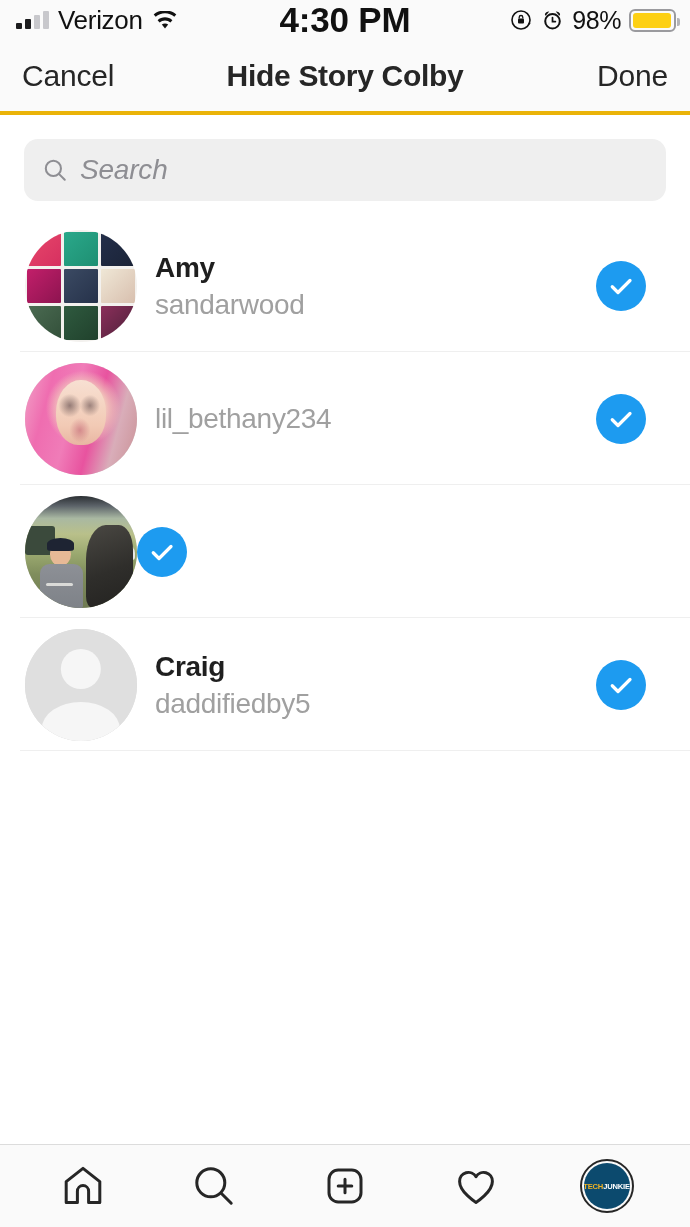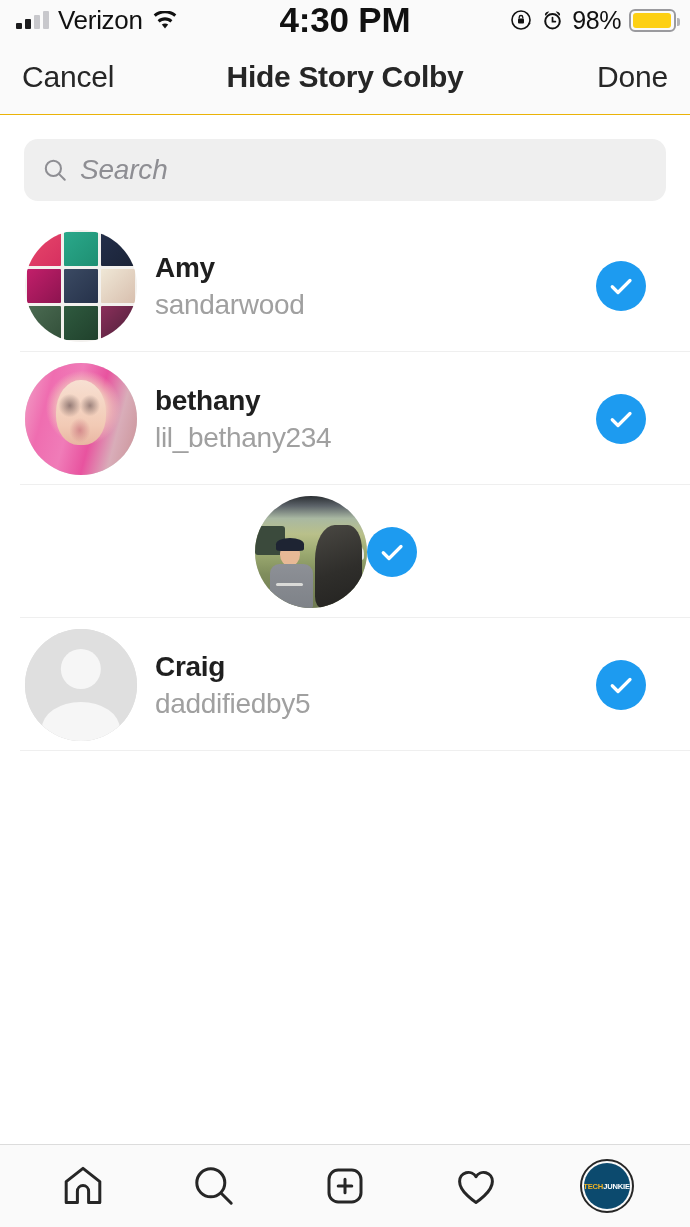--- a/index.html
+++ b/index.html
@@ -111,21 +111,21 @@
     height: 100%;
     width: 98%;
     background: #fdd014;
     border-radius: 3px;
   }
 
   
   .nav-bar {
     height: 75px;
     background: #fafafa;
-    border-bottom: 1px solid #eab308;
+    border-bottom: 4px solid #eab308;
     display: flex;
     align-items: center;
     padding: 0 22px;
     box-sizing: border-box;
     position: relative;
     flex: 0 0 auto;
   }
   .nav-btn {
     font-size: 30px;
     color: #262626;
@@ -180,21 +180,20 @@
     overflow: hidden;
     background: #ffffff;
   }
   .user-row {
     height: 133px;
     display: flex;
     align-items: center;
     padding: 0 24px 0 25px;
     box-sizing: border-box;
     position: relative;
-    justify-content: center;
   }
   .user-row::after {
     content: "";
     position: absolute;
     left: 20px;
     right: 0;
     bottom: 0;
     height: 1px;
     background: #efefef;
   }
@@ -496,21 +495,20 @@
           <path d="M5 12.6l4.6 4.6L19.2 7.6" fill="none" stroke="#fff" stroke-width="2.6" stroke-linecap="round" stroke-linejoin="round"></path>
         </svg>
       </div>
     </div>
 
     <div class="user-row">
       <div class="avatar">
         <div class="selfie"></div>
       </div>
       <div class="user-text">
-        <span class="user-name">bethany</span>
         <span class="user-handle">lil_bethany234</span>
       </div>
       <div class="check">
         <svg viewBox="0 0 24 24">
           <path d="M5 12.6l4.6 4.6L19.2 7.6" fill="none" stroke="#fff" stroke-width="2.6" stroke-linecap="round" stroke-linejoin="round"></path>
         </svg>
       </div>
     </div>
 
     <div class="user-row">

